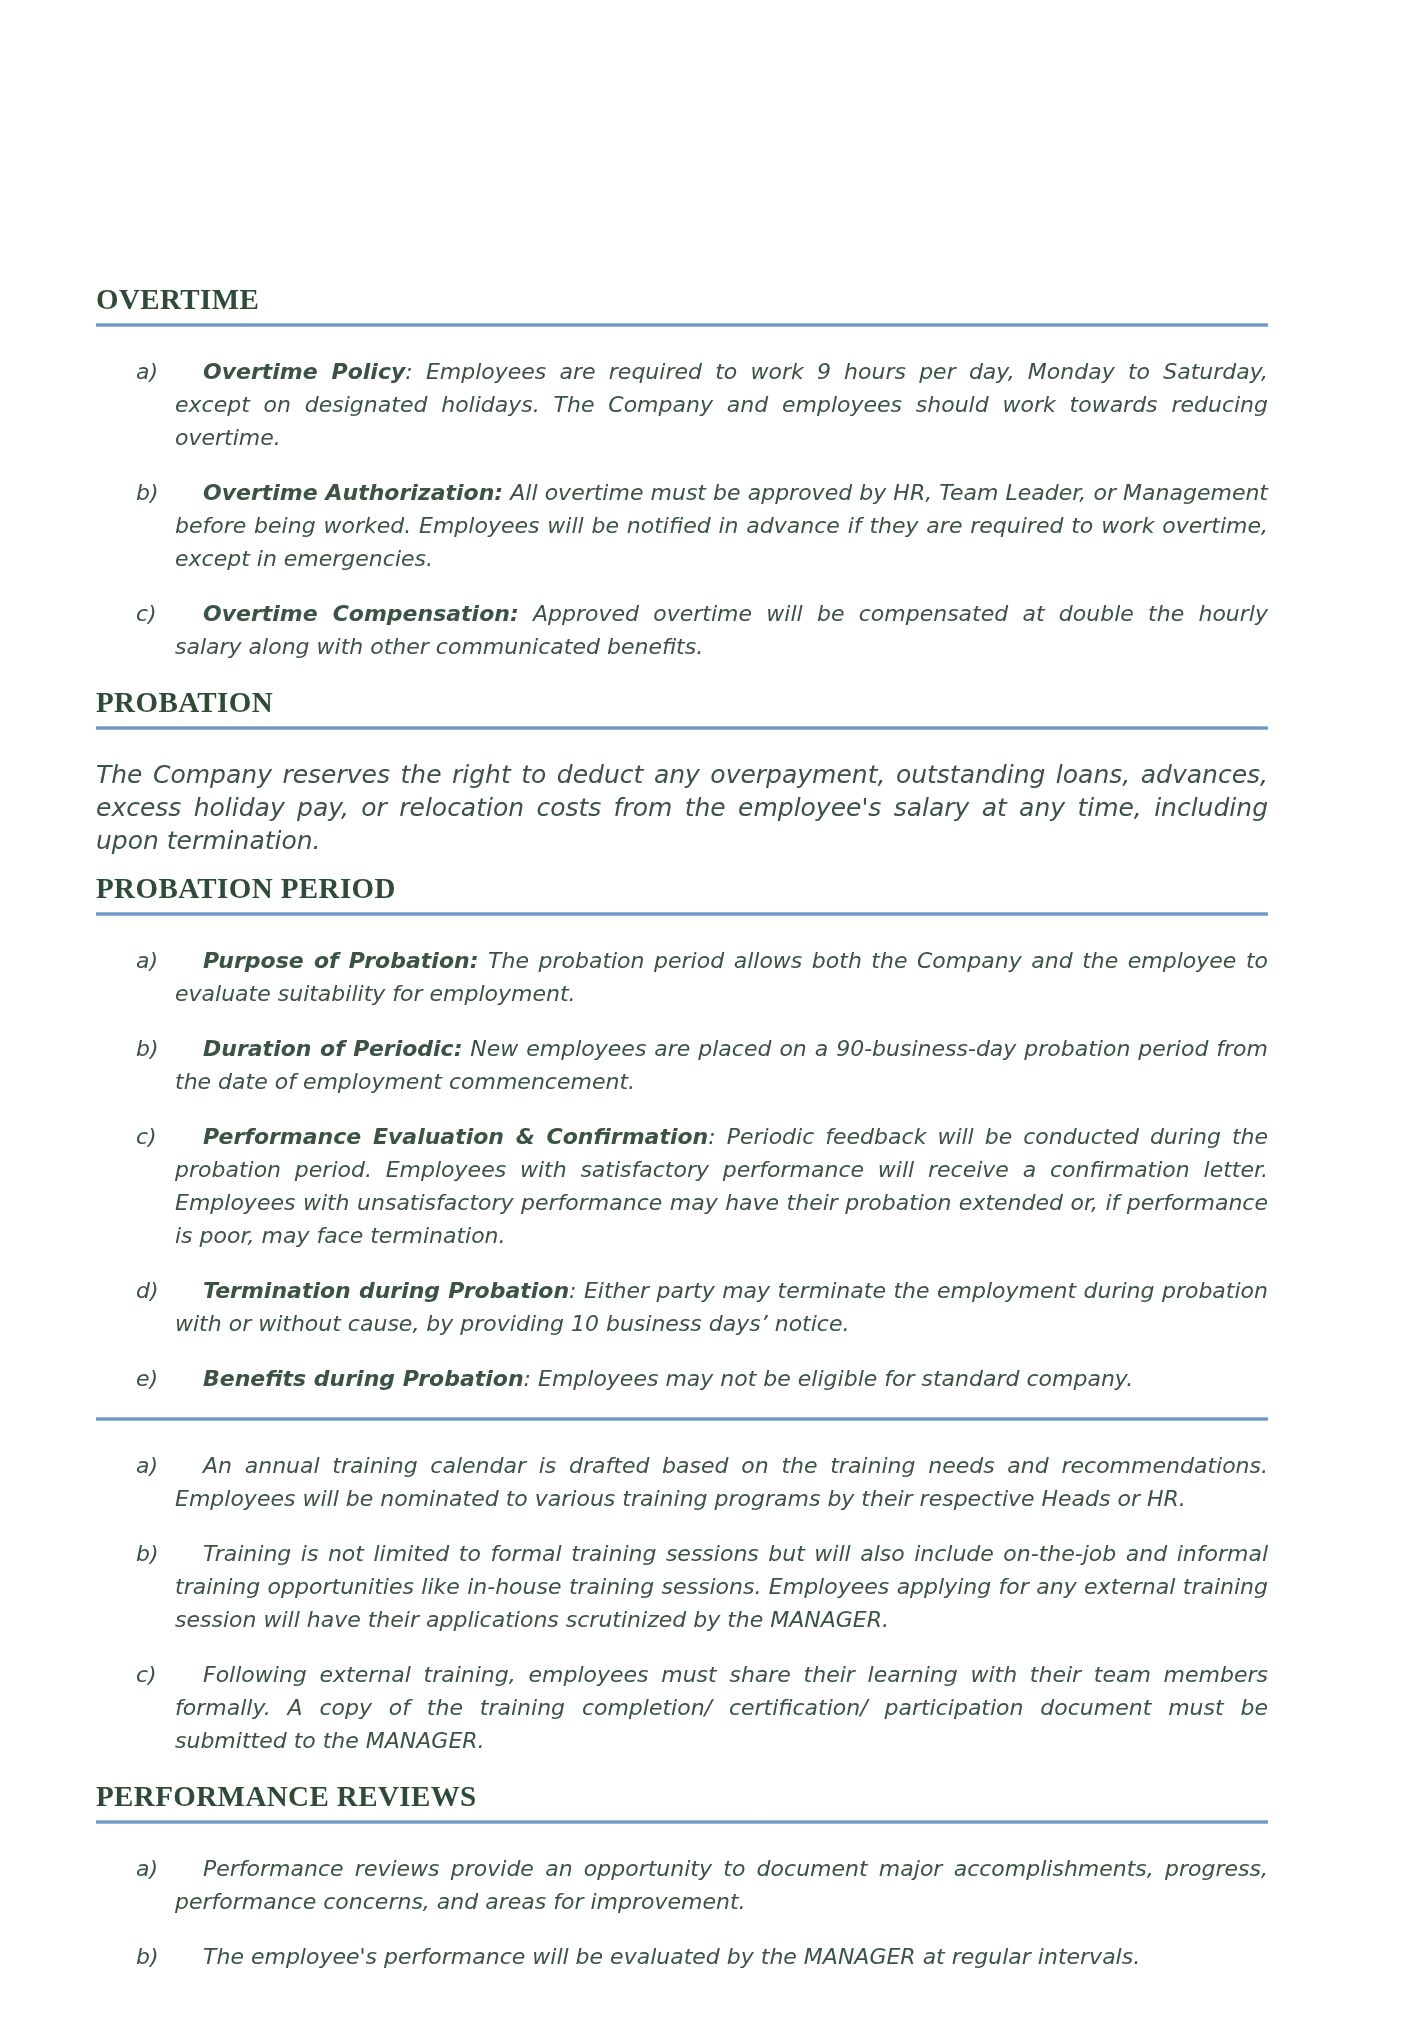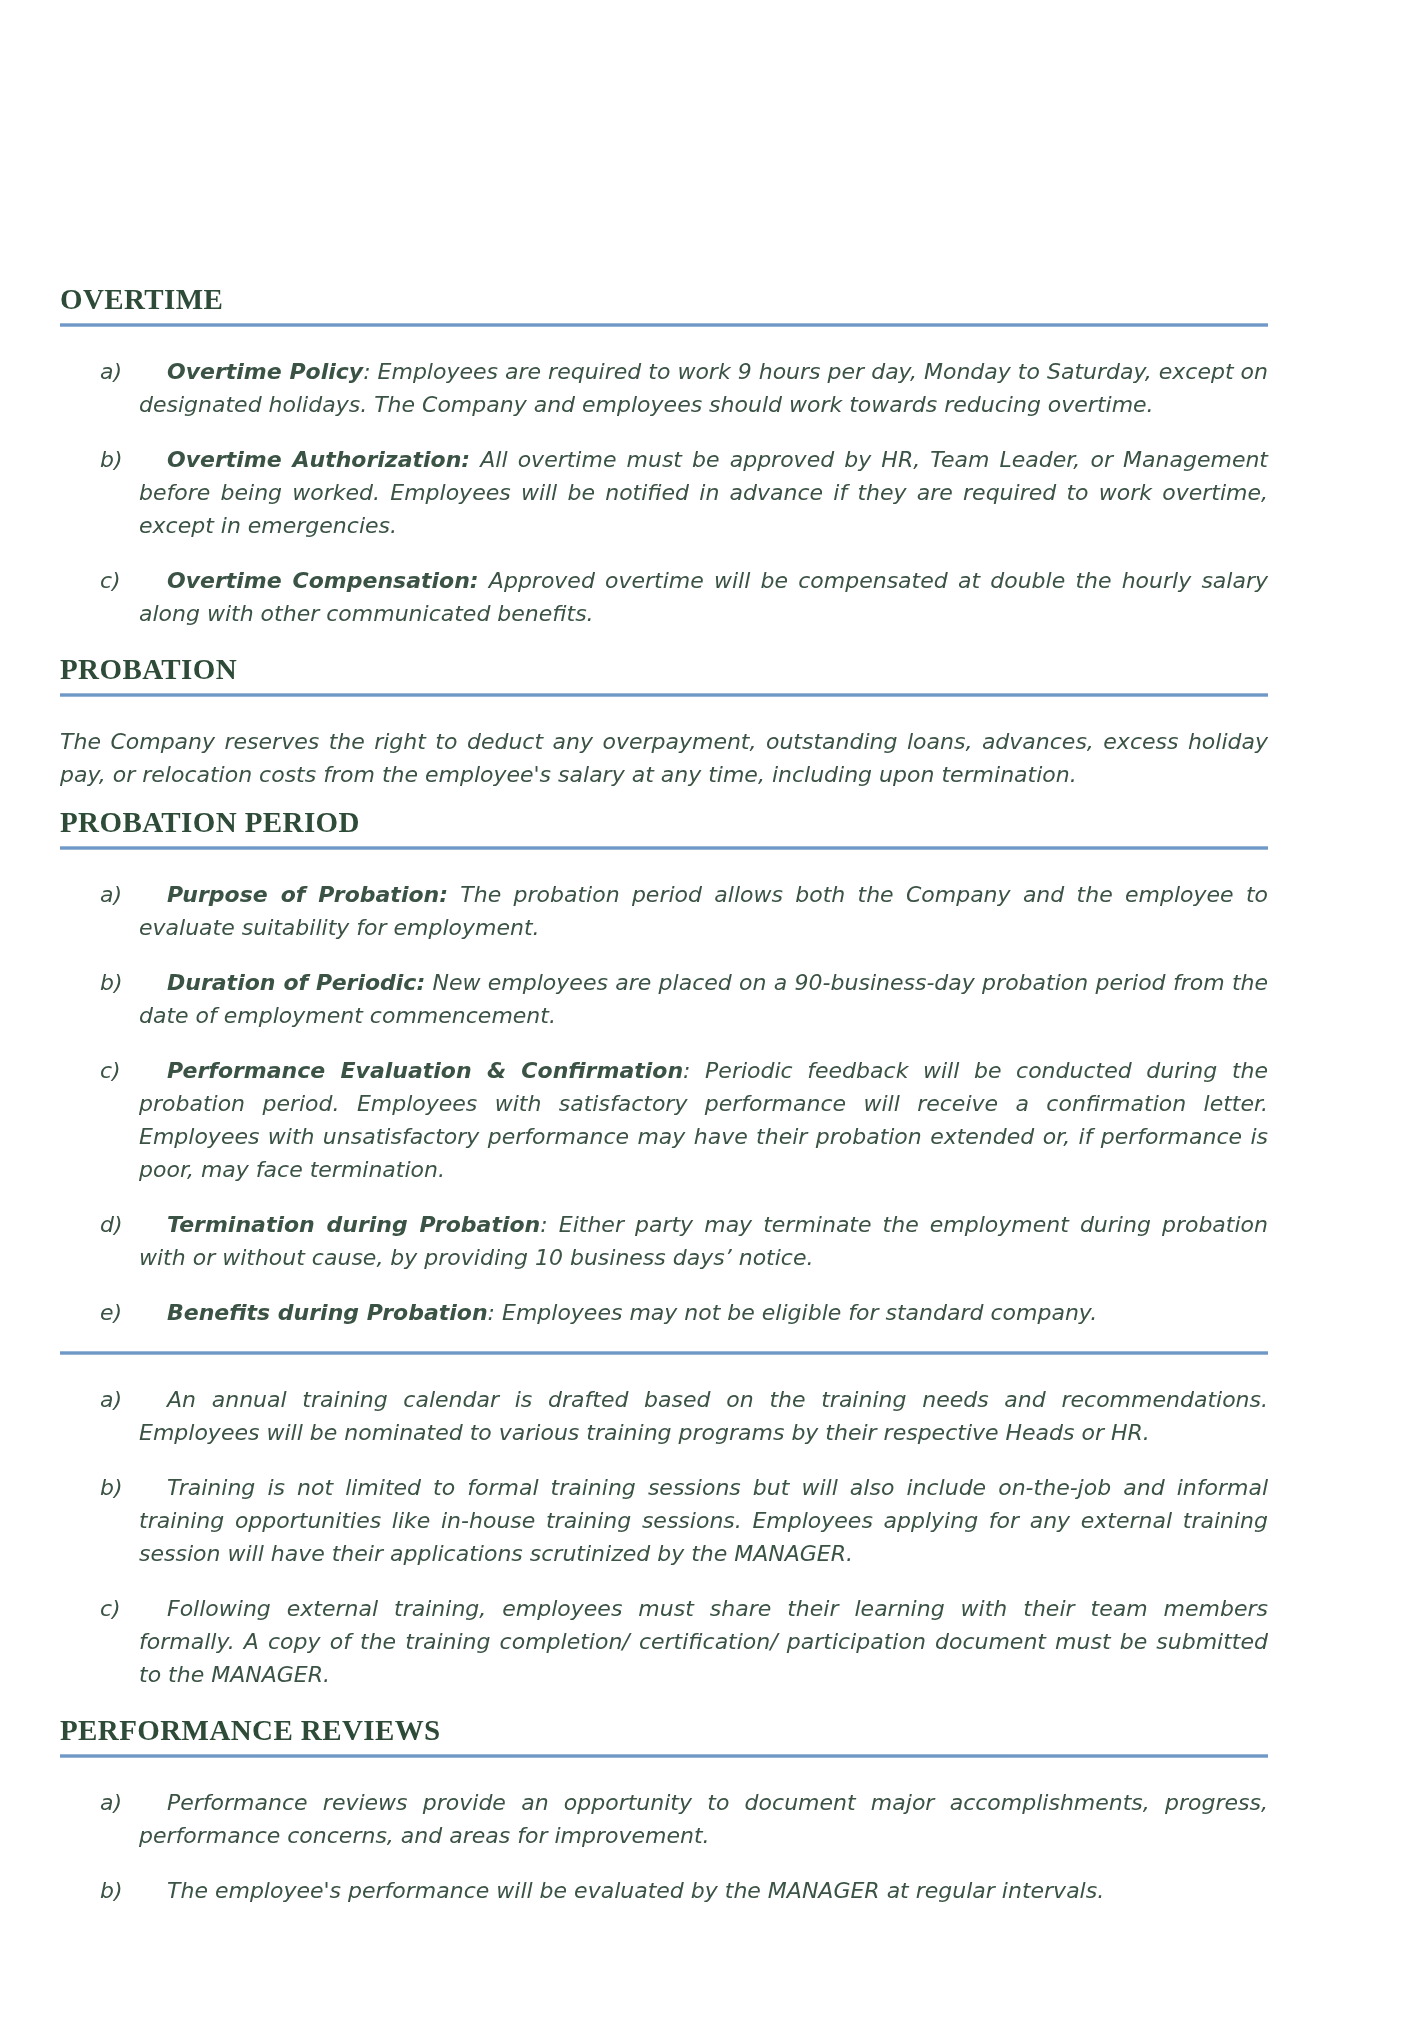--- a/index.html
+++ b/index.html
@@ -11,21 +11,21 @@
   }
   *{box-sizing:border-box;}
   html,body{margin:0;padding:0;}
   body{
     width:1428px;height:2028px;
     background:var(--page-bg);
     font-family:"DejaVu Sans","Liberation Sans",sans-serif;
   }
   .page{
     width:1428px;height:2028px;
-    padding:282px 160px 0 60px;
+    padding:282px 160px 0 96px;
     overflow:hidden;
   }
   h2.heading{
     font-family:"Liberation Serif","DejaVu Serif",serif;
     font-weight:700;
     font-size:29px;
     line-height:34px;
     letter-spacing:0.4px;
     color:var(--heading-color);
     margin:14px 0 0 0;
@@ -55,21 +55,21 @@
     font-style:italic;
     font-size:22px;
     line-height:33px;
     color:var(--body-color);
     text-align:justify;
   }
   .itext b{font-weight:700;margin-left:28px;}
   .para{
     margin:0 0 10px 0;
     font-style:italic;
-    font-size:22px;
+    font-size:25px;
     line-height:33px;
     color:var(--body-color);
     text-align:justify;
   }
 </style>
 </head>
 <body>
 
 <div class="page">
 

